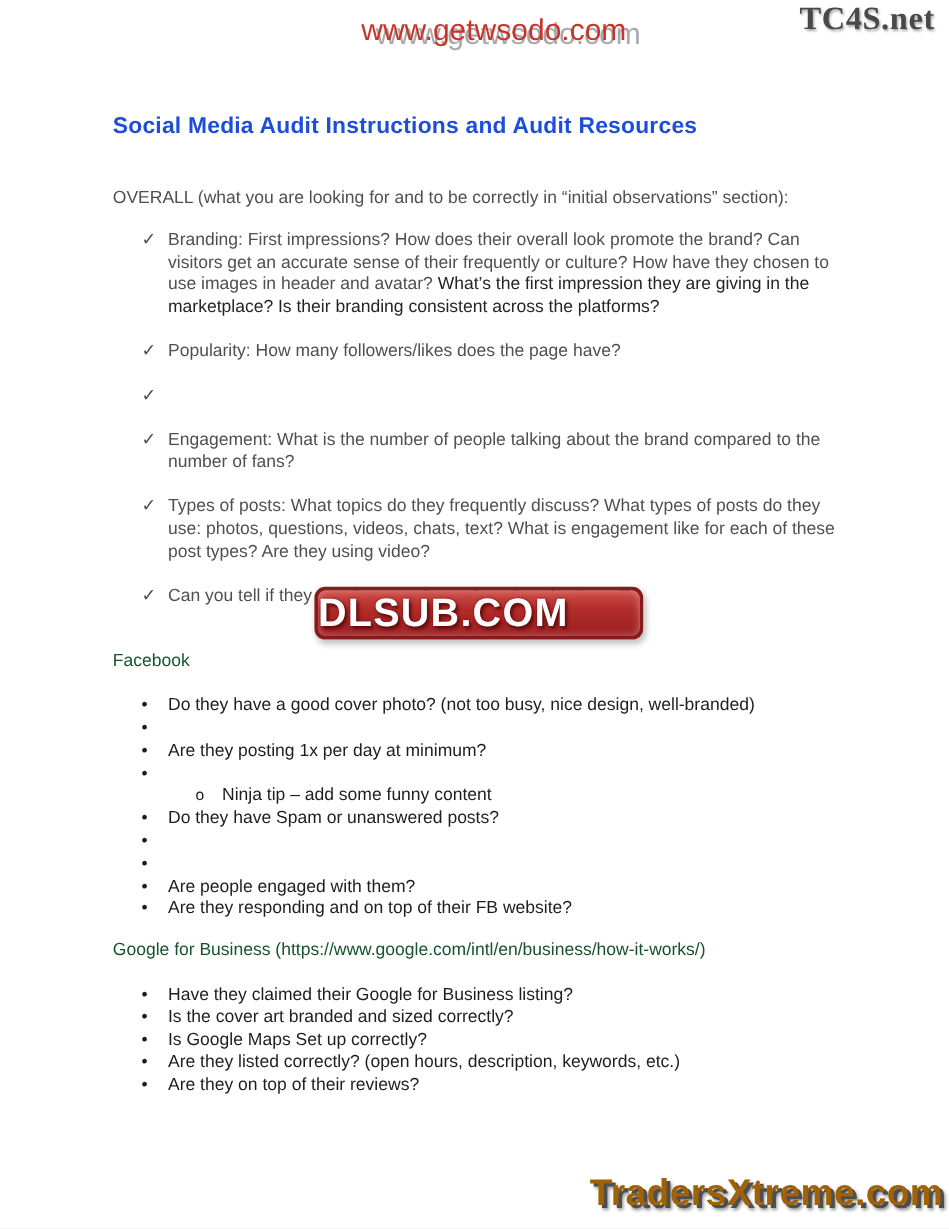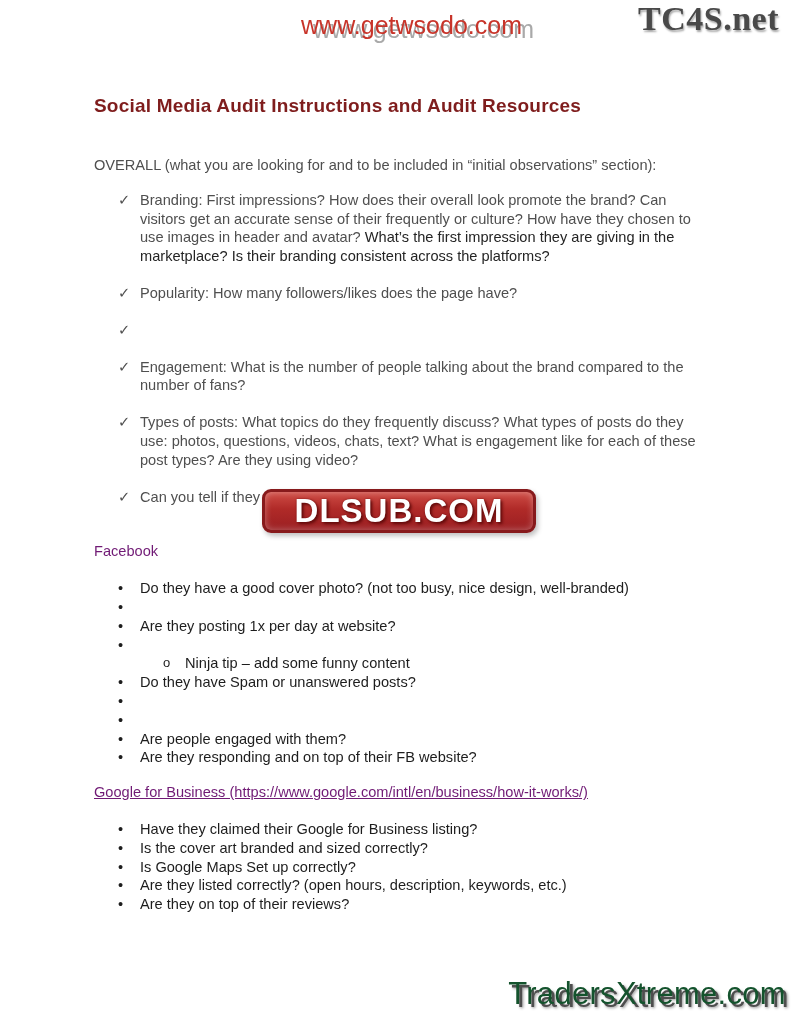--- a/index.html
+++ b/index.html
@@ -18,88 +18,88 @@
     color:#a9a9a9; filter:blur(0.4px); white-space:nowrap;
   }
   .top-url .main {
     position:absolute; top:2px; left:50%; transform:translateX(-50%);
     color:#c8342a; white-space:nowrap;
   }
 
   
   .tc4s {
     position:absolute; top:0px; right:12px;
-    font-family:"Liberation Serif", serif; font-weight:bold; font-size:34px;
+    font-family:"Liberation Serif", serif; font-weight:bold; font-size:27px;
     color:#494949; letter-spacing:0.5px;
     text-shadow:1px 2px 2px rgba(0,0,0,0.35);
   }
 
   .title {
     position:absolute; top:95px; left:94px;
-    font-size:19px; font-weight:bold; color:#7f1d1d; letter-spacing:0.2px;
+    font-size:19px; font-weight:bold; color:#1d4ed8; letter-spacing:0.2px;
   }
 
   .content {
     position:absolute; top:156px; left:94px; width:614px;
     font-size:14.6px; line-height:18.8px; color:#4f4f4f;
   }
 
   .intro { margin-bottom:16px; }
 
   ul { list-style:none; }
 
   .check-list li { display:flex; margin-bottom:18px; padding-left:24px; }
   .check-list .marker { flex:0 0 22px; color:#4f4f4f; }
   .check-list .dark { color:#242424; }
 
-  .section-heading { color:#701a75; font-weight:normal; }
+  .section-heading { color:#14532d; font-weight:normal; }
   .heading-fb { margin-top:36px; }
-  .heading-goog { margin-top:16px;text-decoration:underline; }
+  .heading-goog { margin-top:16px; }
 
   .bullet-list { margin-top:18px; color:#1d1d1d; }
   .bullet-list li { display:flex; padding-left:24px; }
   .bullet-list .marker { flex:0 0 22px; }
   .bullet-list li.sub { padding-left:69px; }
   .bullet-list li.sub .marker { flex:0 0 22px; font-size:13px; }
 
   
   .stamp {
     position:absolute; top:489px; left:262px; width:274px; height:44px;
     background:linear-gradient(180deg,#cf4d46 0%, #b02a28 45%, #9b1f22 100%);
     border:3px solid #871a1c; border-radius:9px;
     box-shadow: inset 0 0 7px rgba(255,255,255,0.35), 2px 3px 5px rgba(0,0,0,0.25);
     color:#ffffff; font-weight:bold; font-size:33px; letter-spacing:1px;
-    text-align:center; line-height:38px;
+    line-height:38px;
     text-shadow:2px 2px 3px rgba(95,10,10,0.95), 0 0 2px #7a1010;
   }
 
   
   .traders {
     position:absolute; bottom:12px; right:5px;
-    font-size:31px; font-weight:normal; color:#14532d; letter-spacing:0.3px;
+    font-size:31px; font-weight:bold; color:#a16207; letter-spacing:0.3px;
     text-shadow:3px 3px 0 #4e4e4e, 4px 4px 3px rgba(0,0,0,0.45);
   }
 </style>
 </head>
 <body>
 
 <div class="page">
 
   <div class="top-url">
     <span class="ghost">www.getwsodo.com</span>
     <span class="main">www.getwsodo.com</span>
   </div>
 
   <div class="tc4s">TC4S.net</div>
 
   <h1 class="title">Social Media Audit Instructions and Audit Resources</h1>
 
   <div class="content">
 
-    <p class="intro">OVERALL (what you are looking for and to be included in “initial observations” section):</p>
+    <p class="intro">OVERALL (what you are looking for and to be correctly in “initial observations” section):</p>
 
     <ul class="check-list">
       <li>
         <span class="marker">✓</span>
         <span class="txt"><span>Branding: First impressions? How does their overall look promote the brand? Can visitors get an accurate sense of their frequently or culture? How have they chosen to use images in header and avatar?</span> <span class="dark">What’s the first impression they are giving in the marketplace? Is their branding consistent across the platforms?</span></span>
       </li>
       <li>
         <span class="marker">✓</span>
         <span class="txt">Popularity: How many followers/likes does the page have?</span>
       </li>
@@ -125,21 +125,21 @@
     <ul class="bullet-list">
       <li>
         <span class="marker">•</span>
         <span>Do they have a good cover photo? (not too busy, nice design, well-branded)</span>
       </li>
       <li>
         <span class="marker">•</span>
       </li>
       <li>
         <span class="marker">•</span>
-        <span>Are they posting 1x per day at website?</span>
+        <span>Are they posting 1x per day at minimum?</span>
       </li>
       <li>
         <span class="marker">•</span>
       </li>
       <li class="sub">
         <span class="marker">o</span>
         <span>Ninja tip – add some funny content</span>
       </li>
       <li>
         <span class="marker">•</span>

